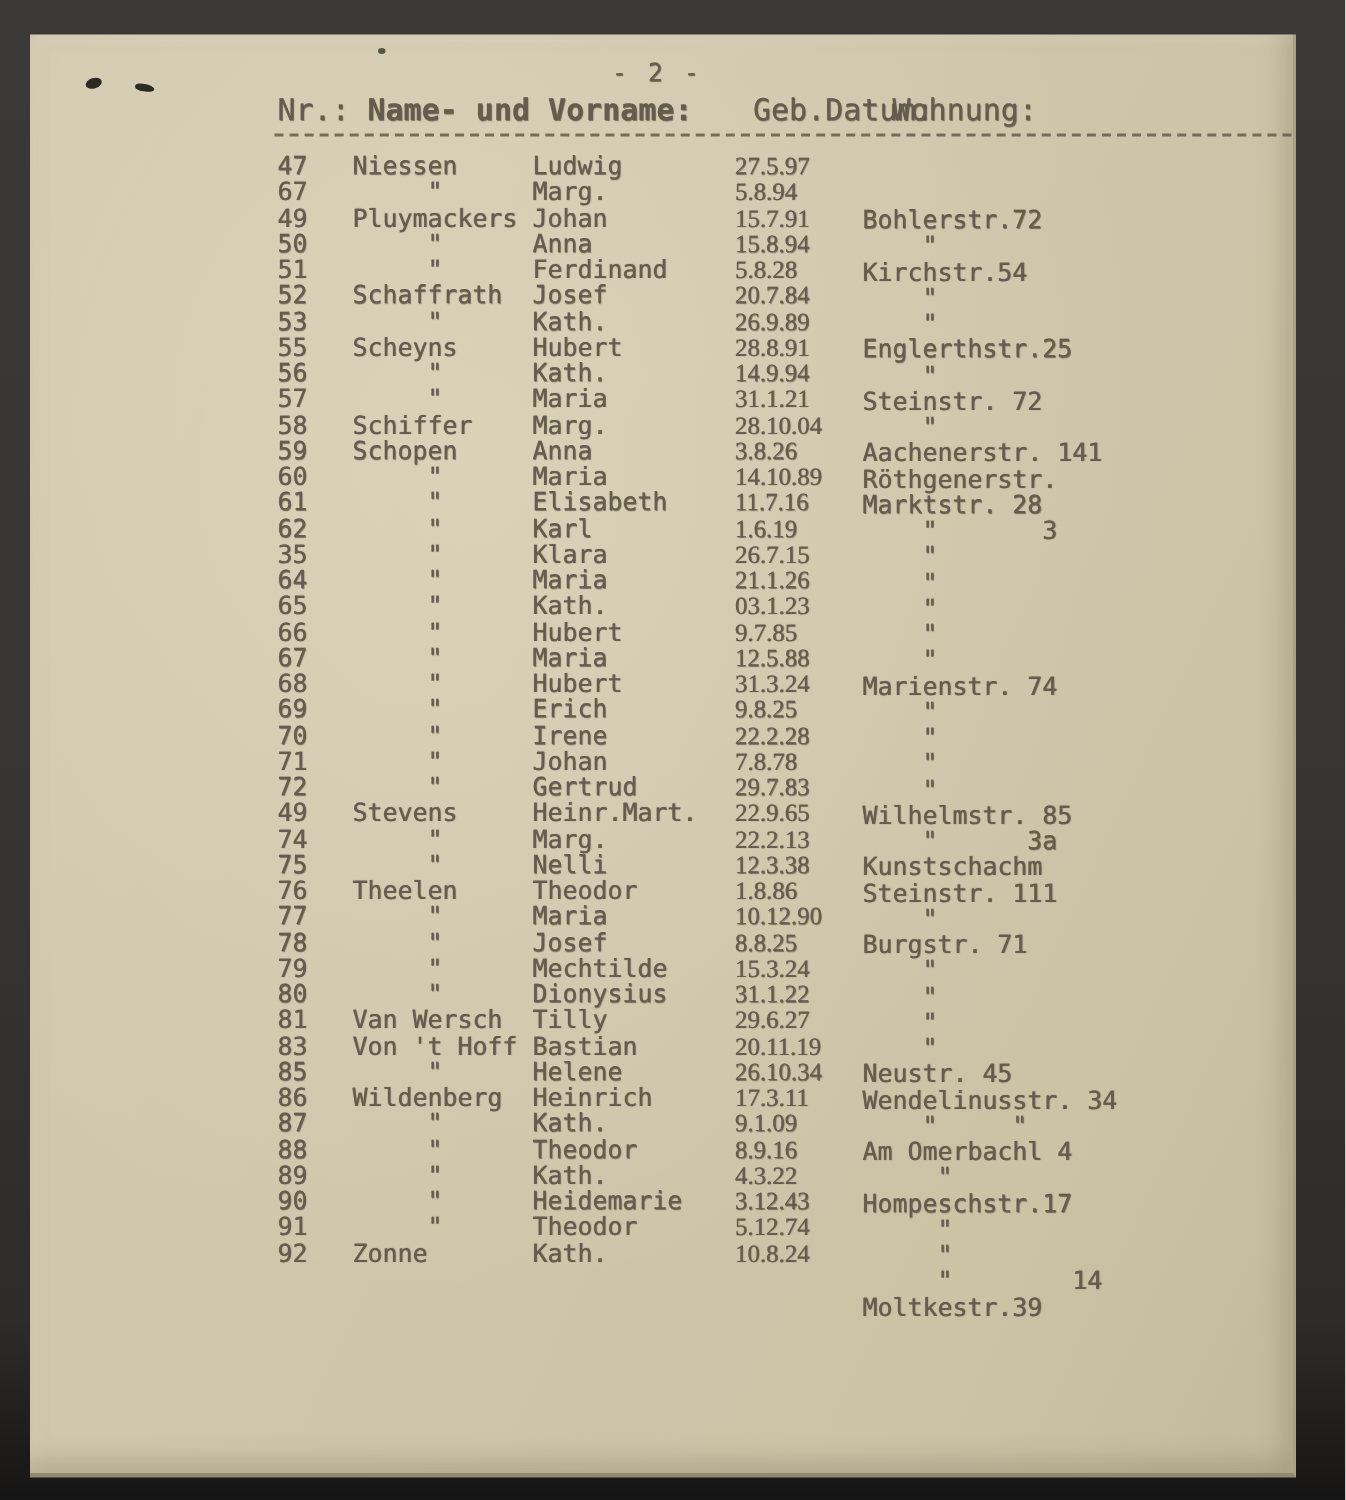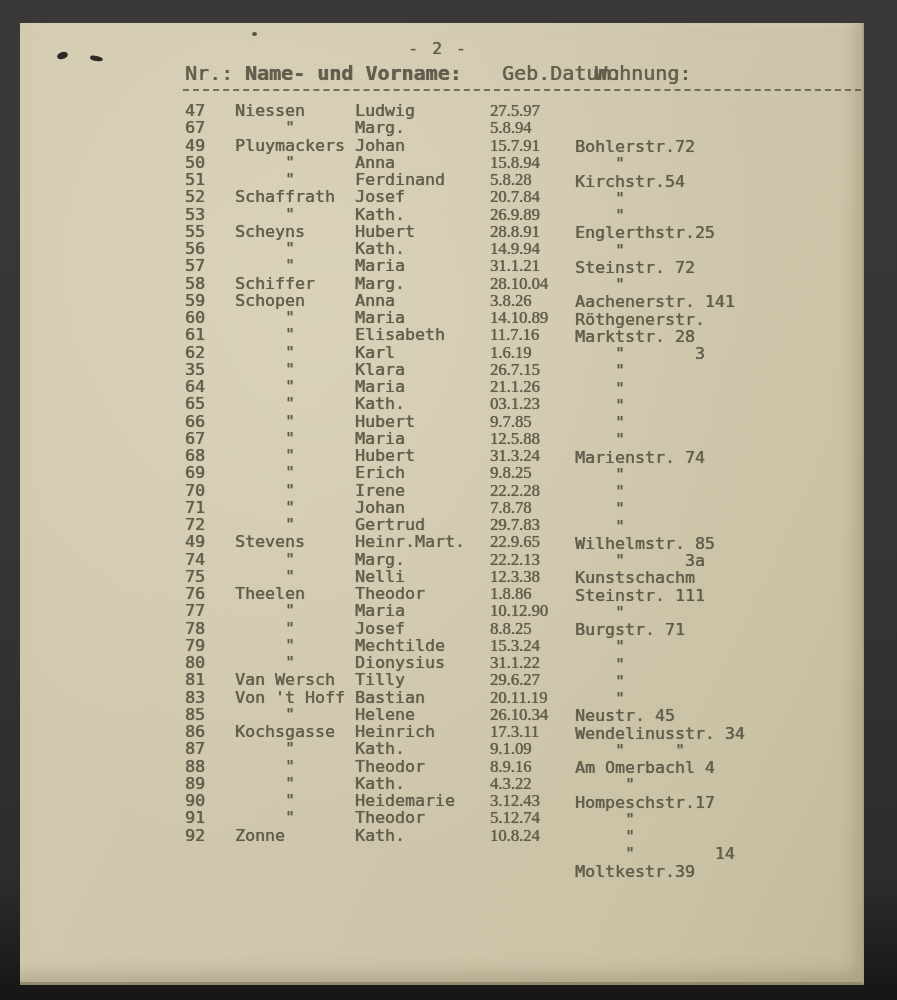--- a/index.html
+++ b/index.html
@@ -337,21 +337,21 @@
   <div class="row">
     <span class="cell c-nr">85</span>
     <span class="cell c-sn">     "</span>
     <span class="cell c-fn">Helene</span>
     <span class="cell c-bd">26.10.34</span>
     <span class="cell c-ad">    "     "</span>
   </div>
 
   <div class="row">
     <span class="cell c-nr">86</span>
-    <span class="cell c-sn">Kochsgasse</span>
+    <span class="cell c-sn">Wildenberg</span>
     <span class="cell c-fn">Heinrich</span>
     <span class="cell c-bd">17.3.11</span>
     <span class="cell c-ad">Am Omerbachl 4</span>
   </div>
 
   <div class="row">
     <span class="cell c-nr">87</span>
     <span class="cell c-sn">     "</span>
     <span class="cell c-fn">Kath.</span>
     <span class="cell c-bd">9.1.09</span>

